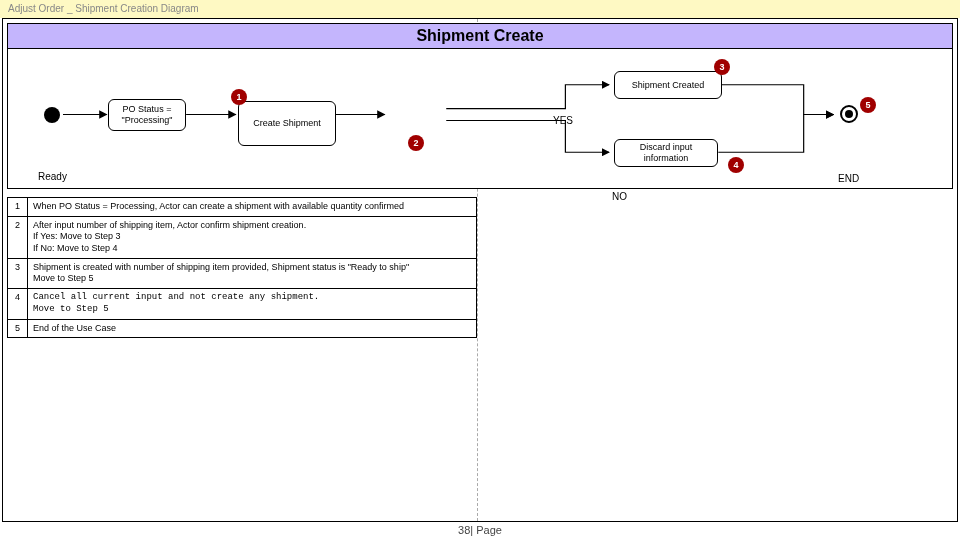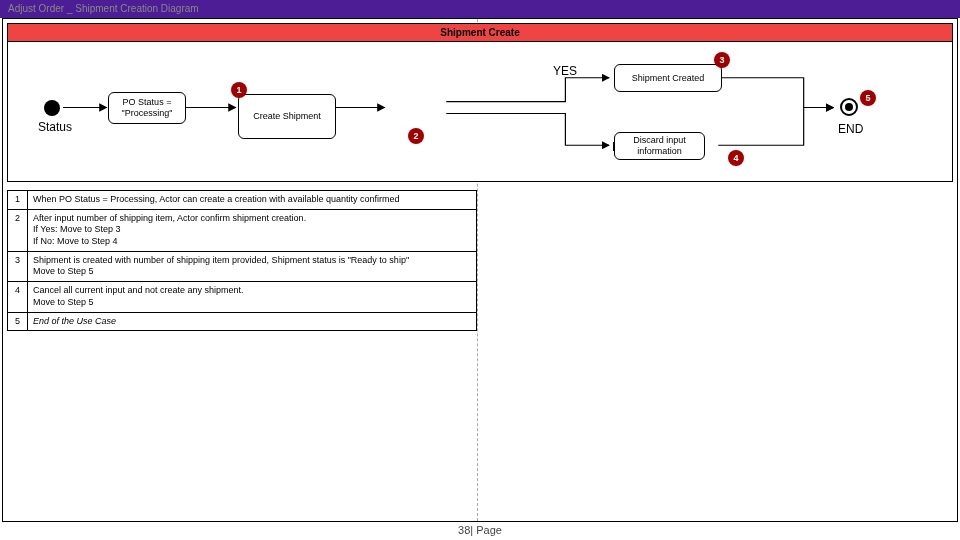--- a/index.html
+++ b/index.html
@@ -6,21 +6,21 @@
   body {
     margin: 0;
     width: 960px;
     height: 540px;
     font-family: Arial, sans-serif;
     font-size: 9px;
     background: #fff;
     position: relative;
   }
   .title-bar {
-    background: #4c1d95;
+    background: #fef9c3;
     color: #888;
     padding: 3px 8px;
     font-size: 10px;
     height: 18px;
   }
   .page {
     border: 1px solid #000;
     margin: 0 2px;
     height: 504px;
     position: relative;
@@ -32,26 +32,26 @@
     right: 2px;
     top: 0;
     bottom: 0;
     width: 478px;
     border-left: 1px dashed #aaa;
   }
   .lane-header {
     border: 1px solid #000;
     text-align: center;
     font-weight: bold;
-    font-size: 10px;
+    font-size: 16px;
     padding: 3px 0;
     margin: 4px 4px 0 4px;
     position: relative;
     z-index: 2;
-    background: #ef4444;
+    background: #c4b5fd;
   }
   .lane-body {
     border: 1px solid #000;
     border-top: none;
     margin: 0 4px;
     height: 140px;
     position: relative;
     background: #fff;
     z-index: 2;
   }
@@ -94,21 +94,22 @@
   .node-diamond .dtxt {
     position: absolute;
     width: 100%;
     text-align: center;
     top: 18px;
     font-size: 8px;
     line-height: 1.1;
   }
   .lbl {
     position: absolute;
-    font-size: 12px;
+    font-size: 10px;
+    margin-top: 44px;
   }
   .badge {
     position: absolute;
     width: 16px; height: 16px;
     background: #a00000;
     color: #fff;
     border-radius: 50%;
     font-size: 9px;
     font-weight: bold;
     display: flex; align-items: center; justify-content: center;
@@ -177,77 +178,77 @@
       <polyline points="440,60 560,60 560,36 604,36" fill="none" stroke="#000" stroke-width="1.2" marker-end="url(#ah)"></polyline>
 
       <polyline points="440,72 560,72 560,104 604,104" fill="none" stroke="#000" stroke-width="1.2" marker-end="url(#ah)"></polyline>
 
       <polyline points="714,36 800,36 800,66 830,66" fill="none" stroke="#000" stroke-width="1.2" marker-end="url(#ah)"></polyline>
 
       <polyline points="714,104 800,104 800,66 830,66" fill="none" stroke="#000" stroke-width="1.2" marker-end="url(#ah)"></polyline>
     </svg>
 
     <div class="node-start" style="left:36px; top:58px;"></div>
-    <div class="lbl" style="left:30px; top:78px;">Status</div>
+    <div class="lbl" style="left:30px; top:78px;">Ready</div>
 
     <div class="node-box" style="left:100px; top:50px; width:78px; height:32px;">
       <span>PO Status = "Processing"</span>
     </div>
 
     <div class="node-box" style="left:230px; top:52px; width:98px; height:45px;">
       <span>Create Shipment</span>
     </div>
     <div class="badge" style="left:223px; top:40px;">1</div>
 
     <div class="badge" style="left:400px; top:86px;">2</div>
 
     <div class="lbl" style="left:545px; top:22px;">YES</div>
     <div class="lbl" style="left:568px; top:98px;padding-left:36px;">NO</div>
 
     <div class="node-box" style="left:606px; top:22px; width:108px; height:28px;">
       <span>Shipment Created</span>
     </div>
     <div class="badge" style="left:706px; top:10px;">3</div>
 
-    <div class="node-box" style="left:606px; top:90px; width:91px; height:28px;">
+    <div class="node-box" style="left:606px; top:90px; width:104px; height:28px;">
       <span>Discard input information</span>
     </div>
     <div class="badge" style="left:720px; top:108px;">4</div>
 
     <div class="node-end" style="left:832px; top:56px;"></div>
     <div class="lbl" style="left:830px; top:80px;">END</div>
     <div class="badge" style="left:852px; top:48px;">5</div>
 
   </div>
 
   <table class="steps-table">
     <tbody id="steps-body">
         <tr>
           <td class="num">1</td>
-          <td style="white-space: pre-line;">When PO Status = Processing, Actor can create a creation with available quantity confirmed</td>
+          <td style="white-space: pre-line;">When PO Status = Processing, Actor can create a shipment with available quantity confirmed</td>
         </tr>
         <tr>
           <td class="num">2</td>
           <td style="white-space: pre-line;">After input number of shipping item, Actor confirm shipment creation.
 If Yes: Move to Step 3
 If No: Move to Step 4</td>
         </tr>
         <tr>
           <td class="num">3</td>
           <td style="white-space: pre-line;">Shipment is created with number of shipping item provided, Shipment status is "Ready to ship"
 Move to Step 5</td>
         </tr>
         <tr>
           <td class="num">4</td>
-          <td style="white-space: pre-line;">Cancel all current input and not create any shipment.
+          <td style="white-space: pre-line; font-family: Liberation Mono, monospace;">Cancel all current input and not create any shipment.
 Move to Step 5</td>
         </tr>
         <tr>
           <td class="num">5</td>
-          <td style="white-space: pre-line; font-style: italic;">End of the Use Case</td>
+          <td style="white-space: pre-line;">End of the Use Case</td>
         </tr>
       </tbody>
   </table>
 
   <div class="retain-box"></div>
 </div>
 
 <div class="footer">
   <span>38| Page</span>
 </div>

